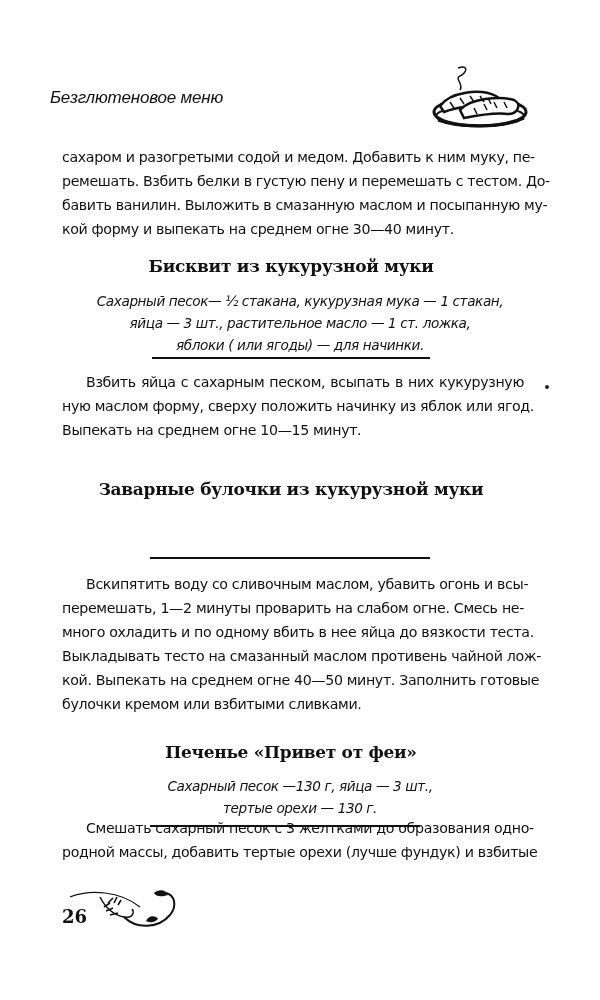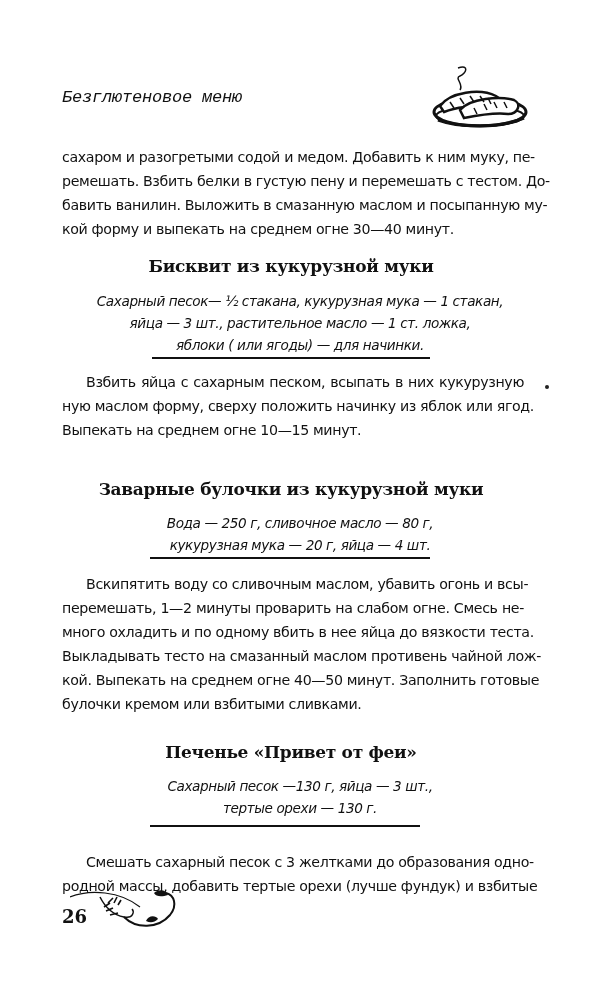--- a/index.html
+++ b/index.html
@@ -1,20 +1,20 @@
 <!DOCTYPE html>
 <html><head>
   <meta charset="utf-8">
   <style>
     html, body { margin: 0; padding: 0; background: #ffffff; }
     body { width: 600px; height: 1000px; position: relative; overflow: hidden; color: #111; }
     .page { position: absolute; left: 0; top: 0; width: 600px; height: 1000px; }
     .running-head {
-      position: absolute; left: 62px; top: 88px;
-      font-family: Liberation Mono, monospace; font-style: italic; font-size: 17px; color: #111;
+      position: absolute; left: 50px; top: 88px;
+      font-family: Liberation Sans, sans-serif; font-style: italic; font-size: 17px; color: #111;
       letter-spacing: -0.2px;
     }
     .head-icon { position: absolute; left: 430px; top: 62px; width: 100px; height: 70px; }
     .para {
       position: absolute; left: 62px; width: 462px;
       font-family: "DejaVu Sans", sans-serif; font-size: 14.2px; line-height: 24px; color: #111;
       text-align: justify; letter-spacing: -0.35px;
     }
     .para .line { display: block; white-space: nowrap; text-align-last: justify; text-align: justify; }
     .para .line.last { text-align-last: left; }
@@ -71,41 +71,37 @@
   </div>
   <div class="rule" style="left:152px; width:278px; top:357px;"></div>
   <div class="stray-dot"></div>
   <div class="para" style="top:370px;">
     <span class="line indent">Взбить яйца с сахарным песком, всыпать в них кукурузную</span>
     <span class="line">ную маслом форму, сверху положить начинку из яблок или ягод.</span>
     <span class="line last">Выпекать на среднем огне 10—15 минут.</span>
   </div>
 
   <div class="title" style="top:479px;">Заварные булочки из кукурузной муки</div>
-  <div class="ingr" style="top:512px;">
-    <span class="line">Вода — 250 г, сливочное масло — 80 г,</span>
-    <span class="line">кукурузная мука — 20 г, яйца — 4 шт.</span>
-  </div>
   <div class="rule" style="left:150px; width:280px; top:557px;"></div>
   <div class="para" style="top:572px;">
     <span class="line indent">Вскипятить воду со сливочным маслом, убавить огонь и всы-</span>
     <span class="line">перемешать, 1—2 минуты проварить на слабом огне. Смесь не-</span>
     <span class="line">много охладить и по одному вбить в нее яйца до вязкости теста.</span>
     <span class="line">Выкладывать тесто на смазанный маслом противень чайной лож-</span>
     <span class="line">кой. Выпекать на среднем огне 40—50 минут. Заполнить готовые</span>
     <span class="line last">булочки кремом или взбитыми сливками.</span>
   </div>
 
   <div class="title" style="top:742px;">Печенье «Привет от феи»</div>
   <div class="ingr" style="top:775px;font-style:italic;">
     <span class="line">Сахарный песок —130 г, яйца — 3 шт.,</span>
     <span class="line">тертые орехи — 130 г.</span>
   </div>
   <div class="rule" style="left:150px; width:270px; top:825px;"></div>
-  <div class="para" style="top:850px;">
+  <div class="para" style="top:816px;">
     <span class="line indent">Смешать сахарный песок с 3 желтками до образования одно-</span>
     <span class="line">родной массы, добавить тертые орехи (лучше фундук) и взбитые</span>
   </div>
 
   <div class="page-number">26</div>
   <svg class="ornament" viewBox="0 0 110 50">
     <path d="M0 12 C20 4 50 6 70 22" fill="none" stroke="#111" stroke-width="1.2"></path>
     <path d="M30 12 C36 24 44 30 54 32 C64 34 64 26 62 24" fill="none" stroke="#111" stroke-width="1.5"></path>
     <path d="M34 22 l6 -4 M36 26 l7 -3 M40 30 l8 -2 M38 18 l5 -5 M44 18 l3 -6 M48 20 l3 -5" stroke="#111" stroke-width="1.6"></path>
     <path d="M54 32 C66 44 88 44 100 30 C108 20 104 10 96 8" fill="none" stroke="#111" stroke-width="2"></path>

